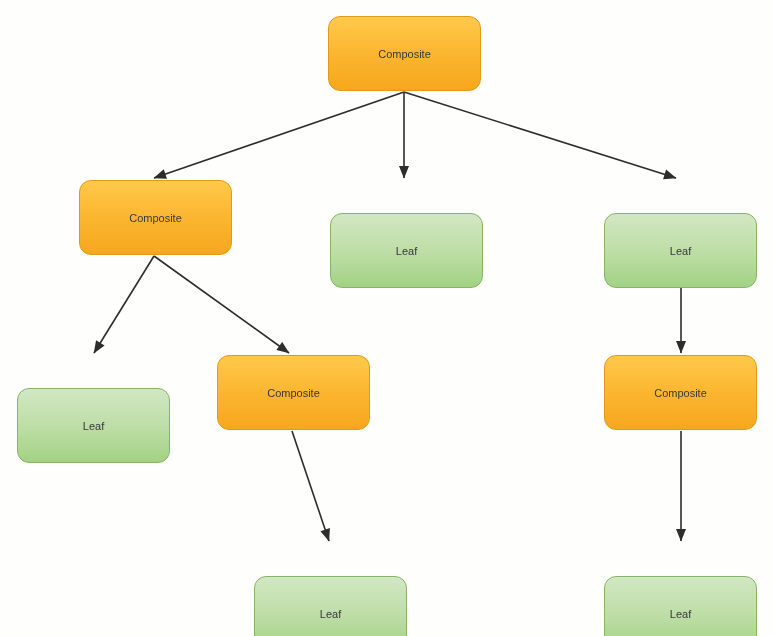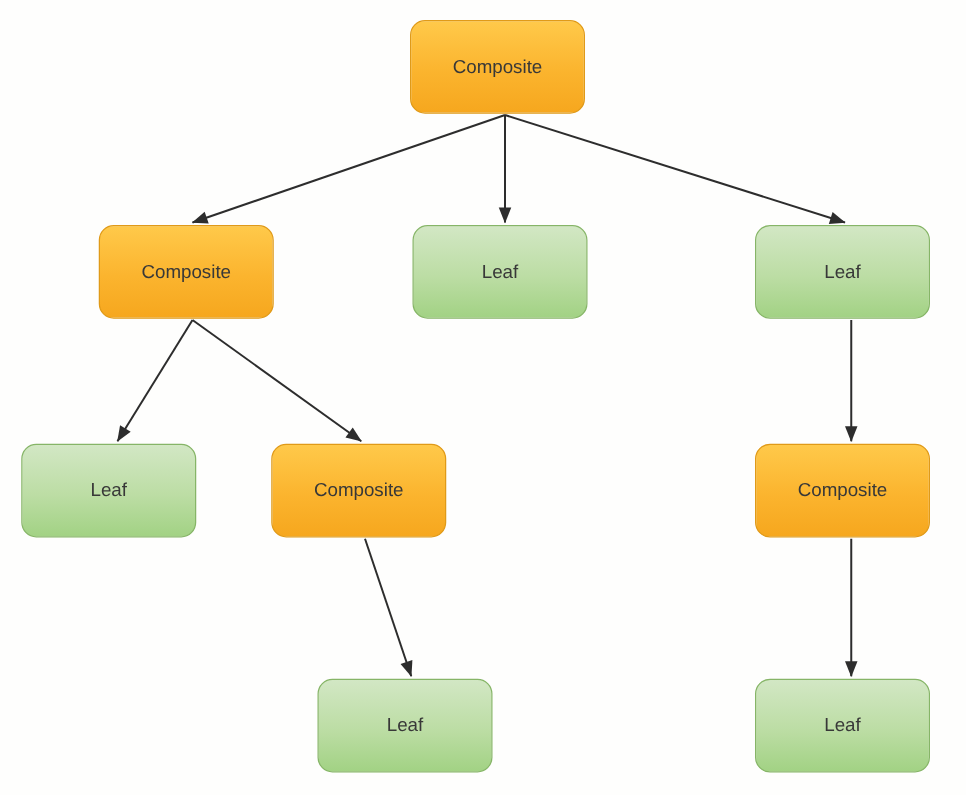--- a/index.html
+++ b/index.html
@@ -18,37 +18,38 @@
   .edges {
     position: absolute;
     left: 0;
     top: 0;
     width: 773px;
     height: 636px;
     pointer-events: none;
   }
   .node {
     position: absolute;
-    width: 140px;
+    width: 153px;
     height: 75px;
     border-radius: 12px;
     display: flex;
     align-items: center;
     justify-content: center;
     box-sizing: border-box;
-    font-size: 15px;
+    font-size: 11px;
     color: #383838;
   }
   .node.composite {
     background: linear-gradient(180deg, #ffc94a 0%, #fbb42e 55%, #f6a71e 100%);
     border: 1px solid #e09a18;
   }
   .node.leaf {
     background: linear-gradient(180deg, #d2e7c4 0%, #bcdda4 55%, #a2d284 100%);
     border: 1px solid #86b567;
+    margin-top: 33px;
   }
   
   .pos-root        { left: 328px; top: 16px;  }
   .pos-lcomposite  { left: 79px;  top: 180px; }
   .pos-mleaf       { left: 330px; top: 180px; }
   .pos-rleaf       { left: 604px; top: 180px; }
   .pos-llleaf      { left: 17px;  top: 355px; }
   .pos-mcomposite  { left: 217px; top: 355px; }
   .pos-rcomposite  { left: 604px; top: 355px; }
   .pos-bmleaf      { left: 254px; top: 543px; }

